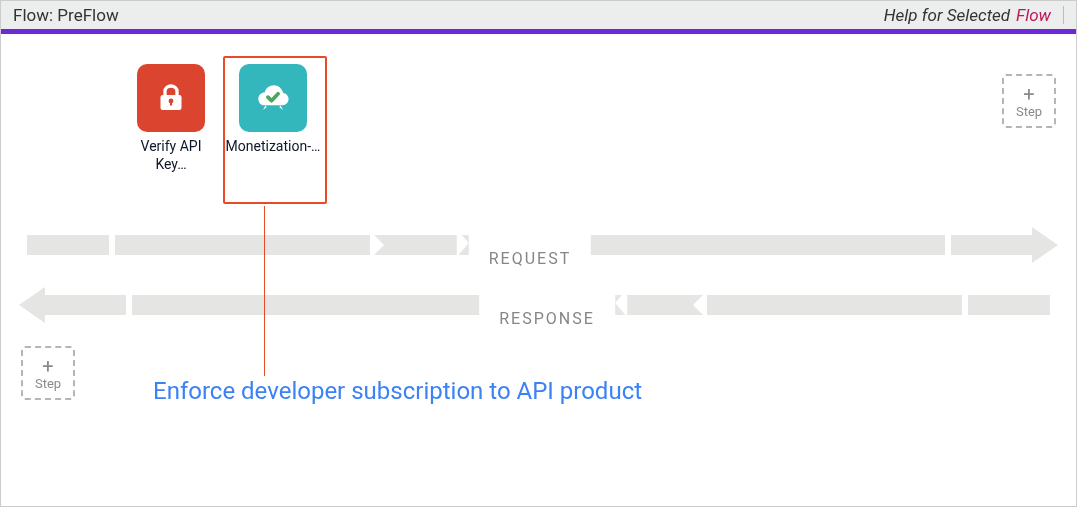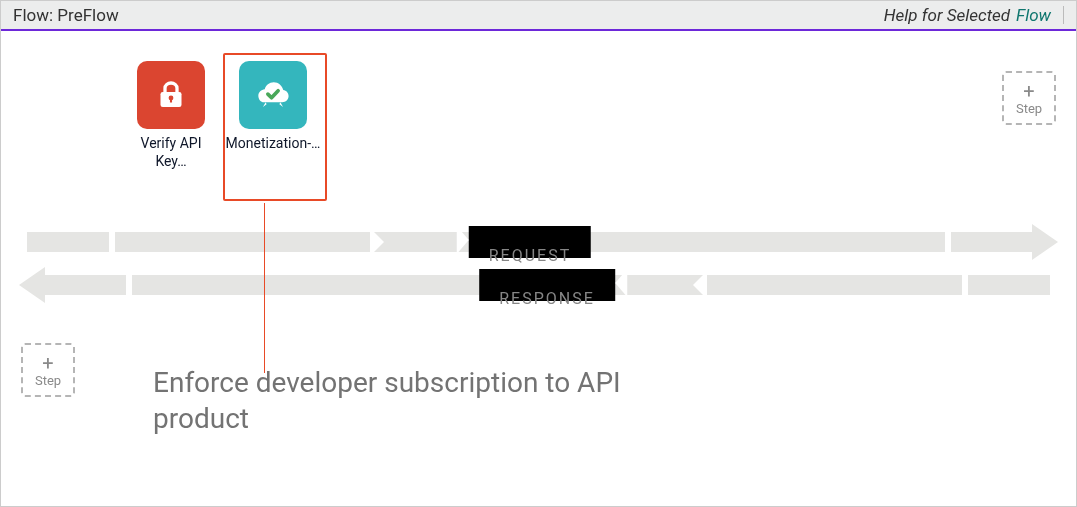--- a/index.html
+++ b/index.html
@@ -16,32 +16,32 @@
       border: 1px solid #ccc;
       position: relative;
       background: #fff;
     }
     .header {
       display: flex;
       justify-content: space-between;
       align-items: center;
       padding: 4px 12px;
       background: #eceded;
-      border-bottom: 2px solid #6d28d9;
+      border-bottom: 5px solid #6d28d9;
       font-size: 17px;
       color: #333;
     }
     .header-right {
       display: flex;
       align-items: center;
       gap: 6px;
       font-style: italic;
     }
     .help-link {
-      color: #0f766e;
+      color: #be185d;
     }
     .divider {
       width: 1px;
       height: 18px;
       background: #bbb;
       margin-left: 6px;
     }
     .canvas {
       position: relative;
       width: 100%;
@@ -95,33 +95,33 @@
     
     .flow-bar {
       position: absolute;
       left: 18px;
       right: 18px;
       height: 26px;
       display: flex;
       align-items: center;
     }
     .flow-request { top: 198px; }
-    .flow-response { top: 241px; }
+    .flow-response { top: 258px; }
     .bar {
       flex: 1;
       height: 20px;
       background: #e5e5e3;
       position: relative;
     }
     .bar-label {
       position: absolute;
       left: 50%;
       top: 50%;
       transform: translate(-50%, -50%);
-      background: #000000;
+      background: #ffffff;
       padding: 16px 20px;
       font-size: 16px;
       letter-spacing: 2px;
       color: #868686;
       height: 28px;
       line-height: 28px;
     }
     .bar-label::before, .bar-label::after {
       content: "";
       position: absolute;
@@ -195,23 +195,23 @@
       position: absolute;
       left: 263px;
       top: 172px;
       width: 1px;
       height: 170px;
       background: #e84a27;
     }
     .annot-text {
       position: absolute;
       left: 152px;
-      top: 334px;
-      font-size: 28px;
-      color: #737373;
+      top: 342px;
+      font-size: 24px;
+      color: #3b82f6;
       line-height: 1.3;
       max-width: 500px;
     }
   </style>
 </head>
 <body>
 
 <div class="container">
   <div class="header">
     <div>Flow: PreFlow</div>

